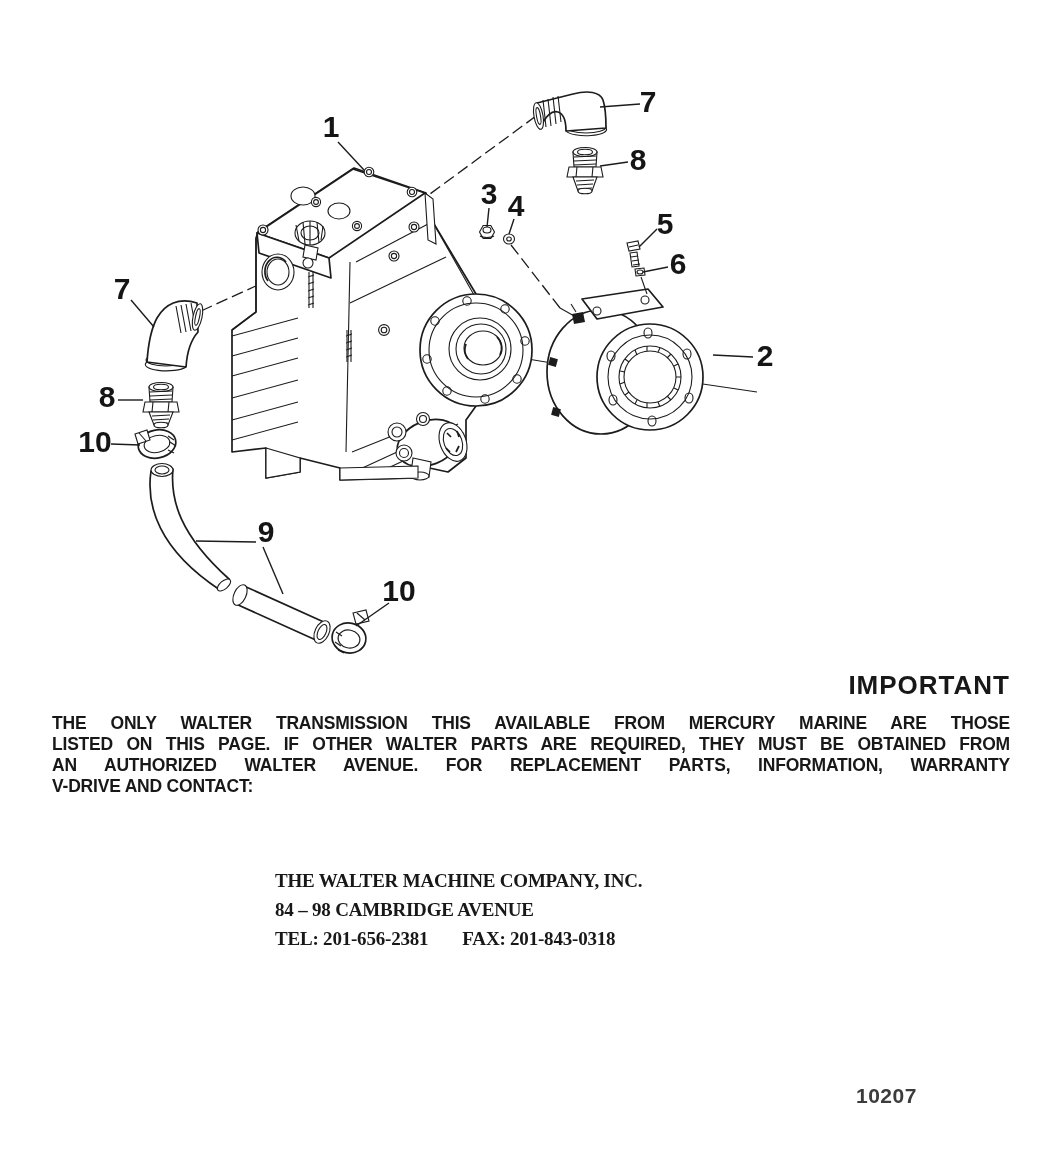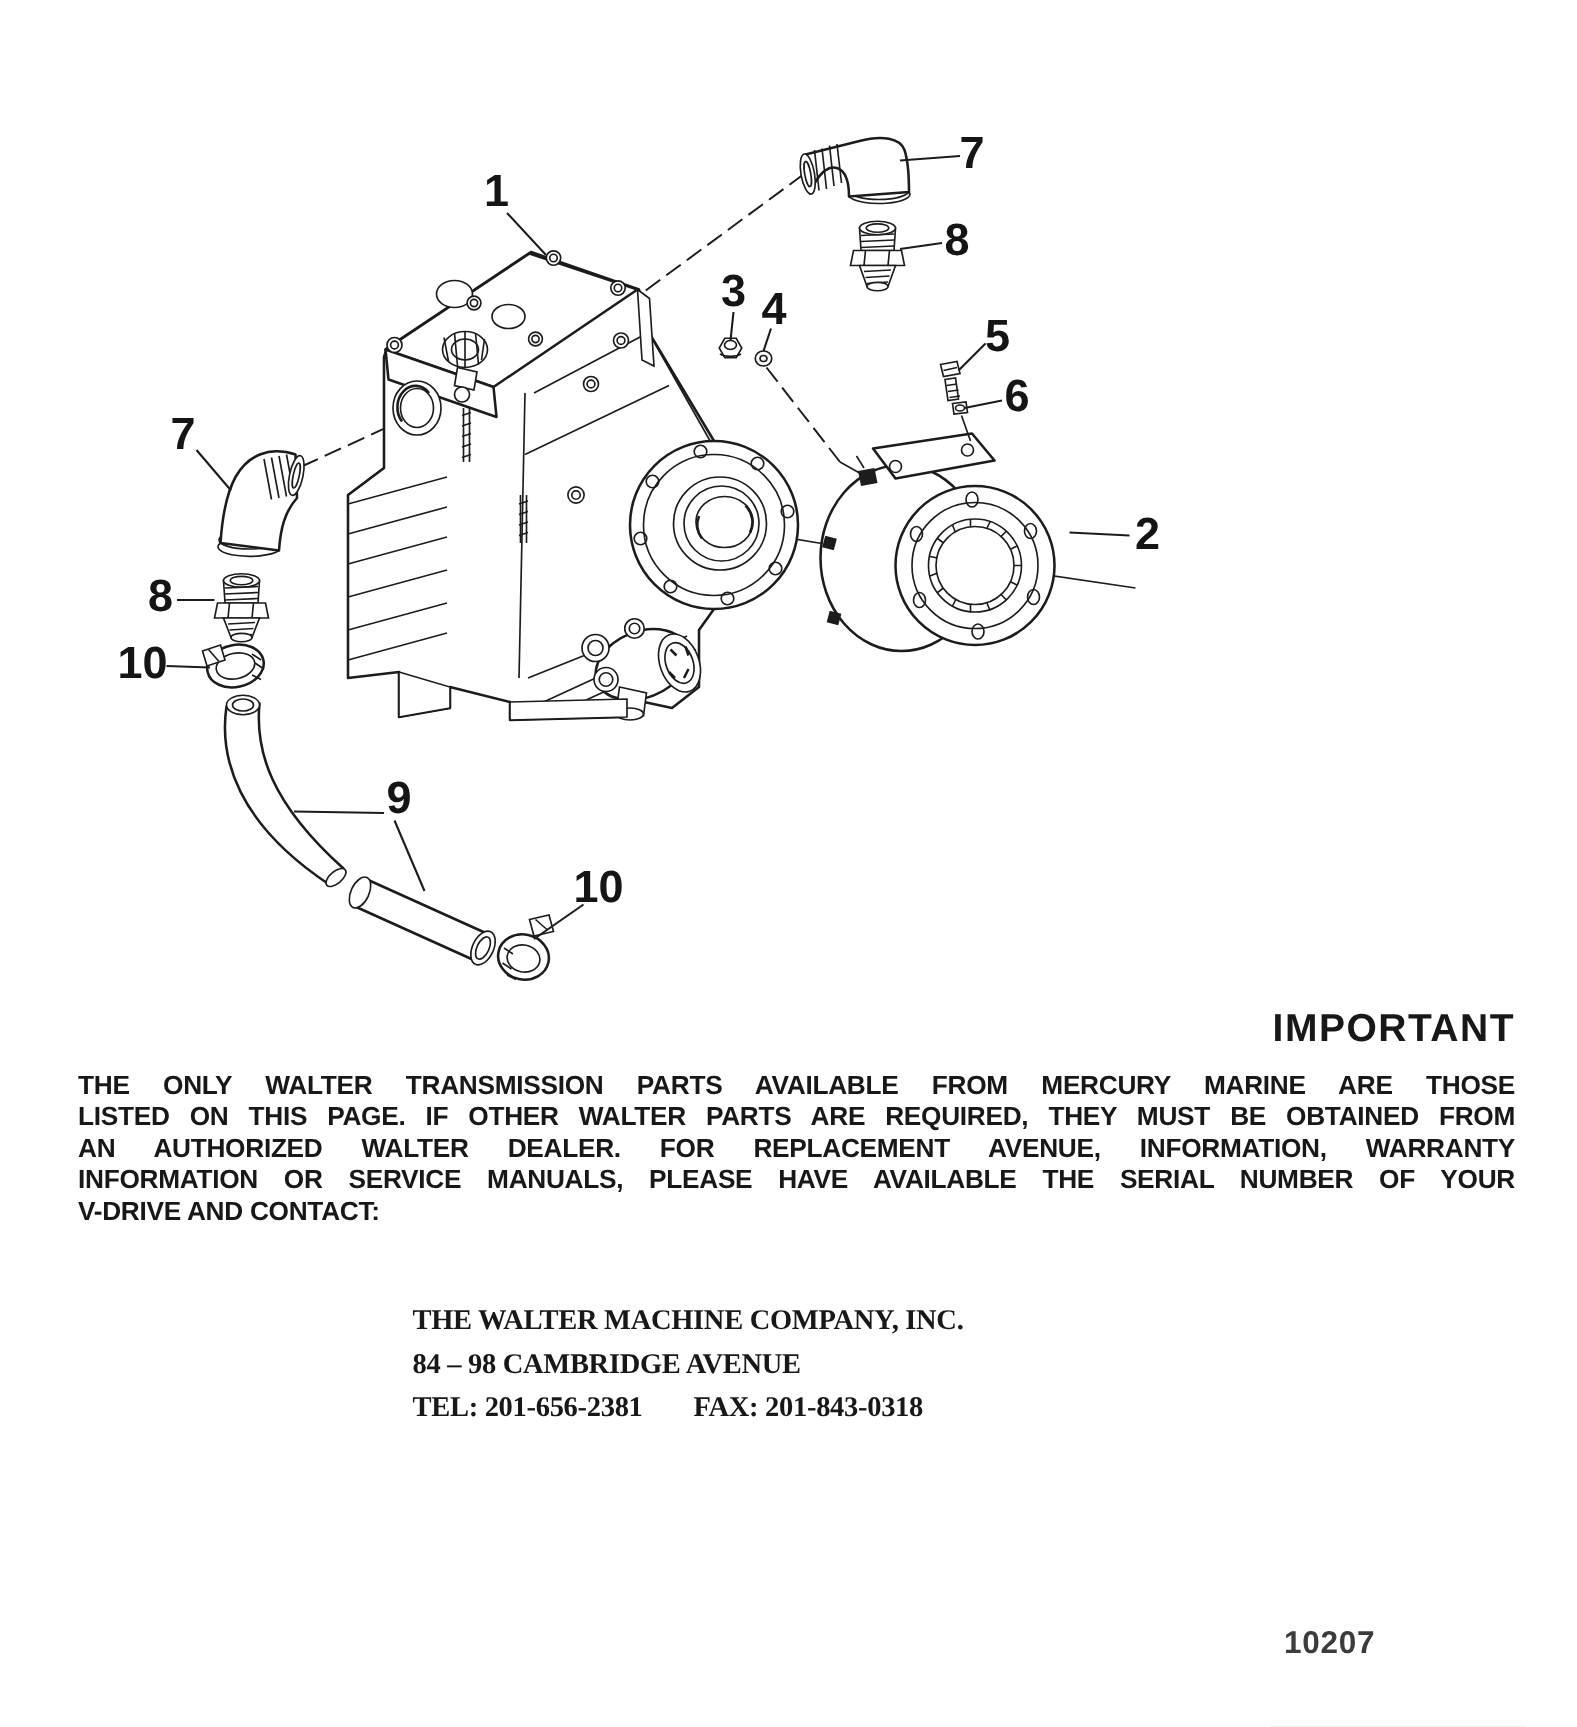--- a/index.html
+++ b/index.html
@@ -307,24 +307,23 @@
       <text class="callout" x="122" y="299">7</text>
       <text class="callout" x="107" y="407">8</text>
       <text class="callout" x="95" y="452">10</text>
       <text class="callout" x="266" y="542">9</text>
       <text class="callout" x="399" y="601">10</text>
     </g>
   </svg>
 
   <div class="notice">
     <div class="notice-heading">IMPORTANT</div>
-    <div class="notice-line">THE ONLY WALTER TRANSMISSION PARTS AVAILABLE FROM MERCURY MARINE ARE THOSE</div>
+    <div class="notice-line">THE ONLY WALTER TRANSMISSION THIS AVAILABLE FROM MERCURY MARINE ARE THOSE</div>
     <div class="notice-line">LISTED ON THIS PAGE. IF OTHER WALTER PARTS ARE REQUIRED, THEY MUST BE OBTAINED FROM</div>
-    <div class="notice-line">AN AUTHORIZED WALTER DEALER.  FOR REPLACEMENT AVENUE, INFORMATION, WARRANTY</div>
-    <div class="notice-line">INFORMATION OR SERVICE MANUALS, PLEASE HAVE AVAILABLE THE SERIAL NUMBER OF YOUR</div>
+    <div class="notice-line">AN AUTHORIZED WALTER AVENUE.  FOR REPLACEMENT PARTS, INFORMATION, WARRANTY</div>
     <div class="notice-line last">V-DRIVE AND CONTACT:</div>
   </div>
 
   <div class="contact">
     <div class="contact-line">THE WALTER MACHINE COMPANY, INC.</div>
     <div class="contact-line">84 – 98 CAMBRIDGE AVENUE</div>
     <div class="contact-line">
       <span>TEL: 201-656-2381</span><span class="contact-gap"></span><span>FAX: 201-843-0318</span>
     </div>
   </div>

